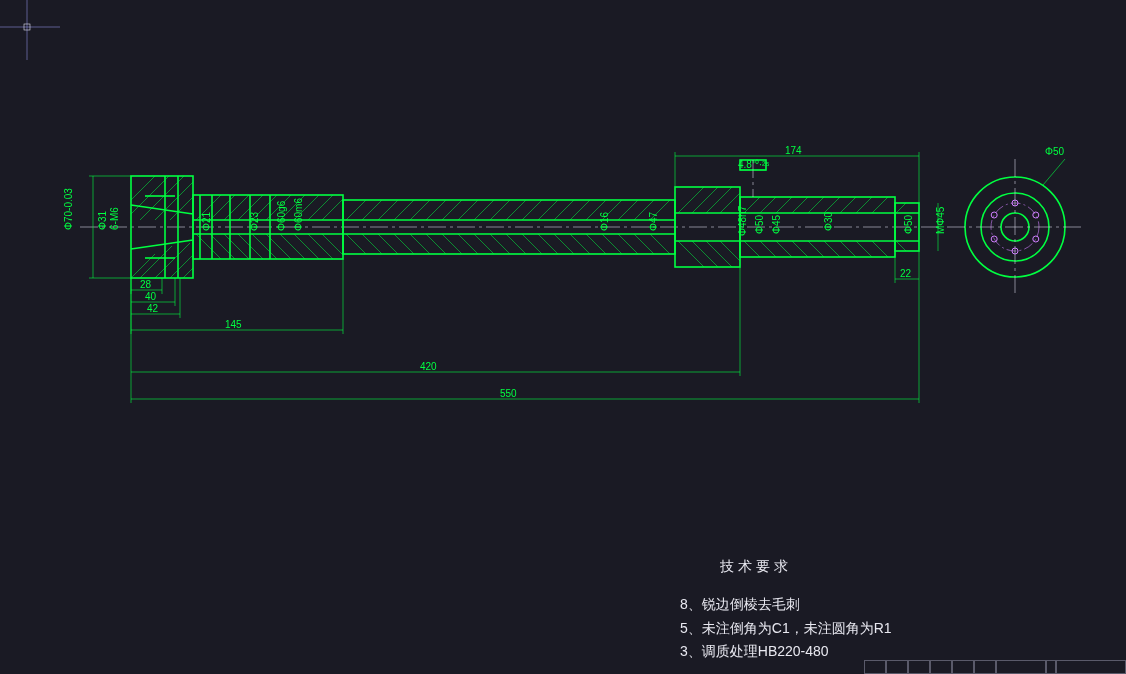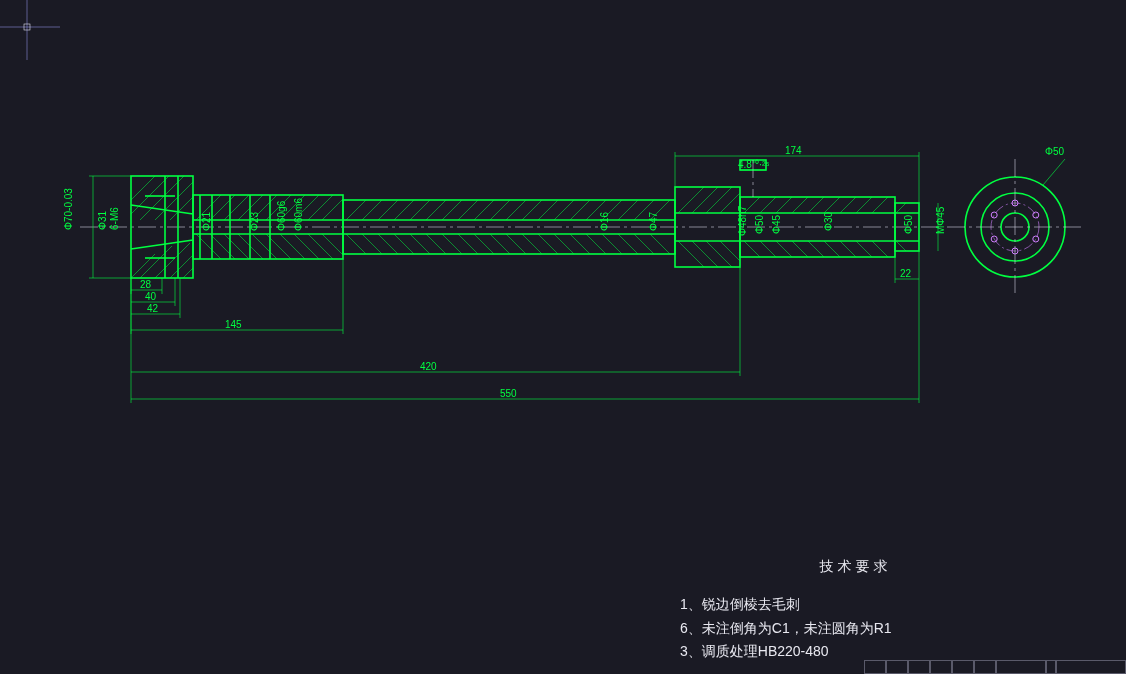--- a/index.html
+++ b/index.html
@@ -20,21 +20,21 @@
   }
   .notes {
     position: absolute;
     left: 680px;
     top: 555px;
     color: #e8e8f0;
     font-size: 14px;
     line-height: 1.7;
   }
   .notes-title {
-    text-align: right;
+    text-align: left;
     margin-bottom: 14px;
     margin-left: 40px;
     letter-spacing: 4px;
   }
   .centerline { stroke: #d0d0e0; stroke-width: 0.6; stroke-dasharray: 18 4 3 4; }
   .outline   { stroke: #00ff41; stroke-width: 1.6; fill: none; }
   .hatch     { stroke: #00ff41; stroke-width: 0.5; }
   .dimline   { stroke: #00ff41; stroke-width: 0.6; fill: none; }
   .phantom   { stroke: #d080ff; stroke-width: 0.6; stroke-dasharray: 10 3 2 3; fill:none;}
   .constr    { stroke: #a0a0ff; stroke-width: 0.5; }
@@ -335,22 +335,22 @@
       <circle cx="-20.8" cy="-12" r="3"></circle>
     </g>
 
     <line x1="28" y1="-42" x2="50" y2="-68" class="dimline"></line>
     <text x="30" y="-72" class="dim-text">Φ50</text>
   </g>
 </svg>
 
 <div class="notes">
   <div class="notes-title">技术要求</div>
-  <div>1、锐边倒棱去毛刺</div>
-  <div>6、未注倒角为C1，未注圆角为R1</div>
+  <div>8、锐边倒棱去毛刺</div>
+  <div>5、未注倒角为C1，未注圆角为R1</div>
   <div>3、调质处理HB220-480</div>
 </div>
 
 <div class="status-bar">
   <div class="status-cell" style="width:22px"></div>
   <div class="status-cell" style="width:22px"></div>
   <div class="status-cell" style="width:22px"></div>
   <div class="status-cell" style="width:22px"></div>
   <div class="status-cell" style="width:22px"></div>
   <div class="status-cell" style="width:22px"></div>

